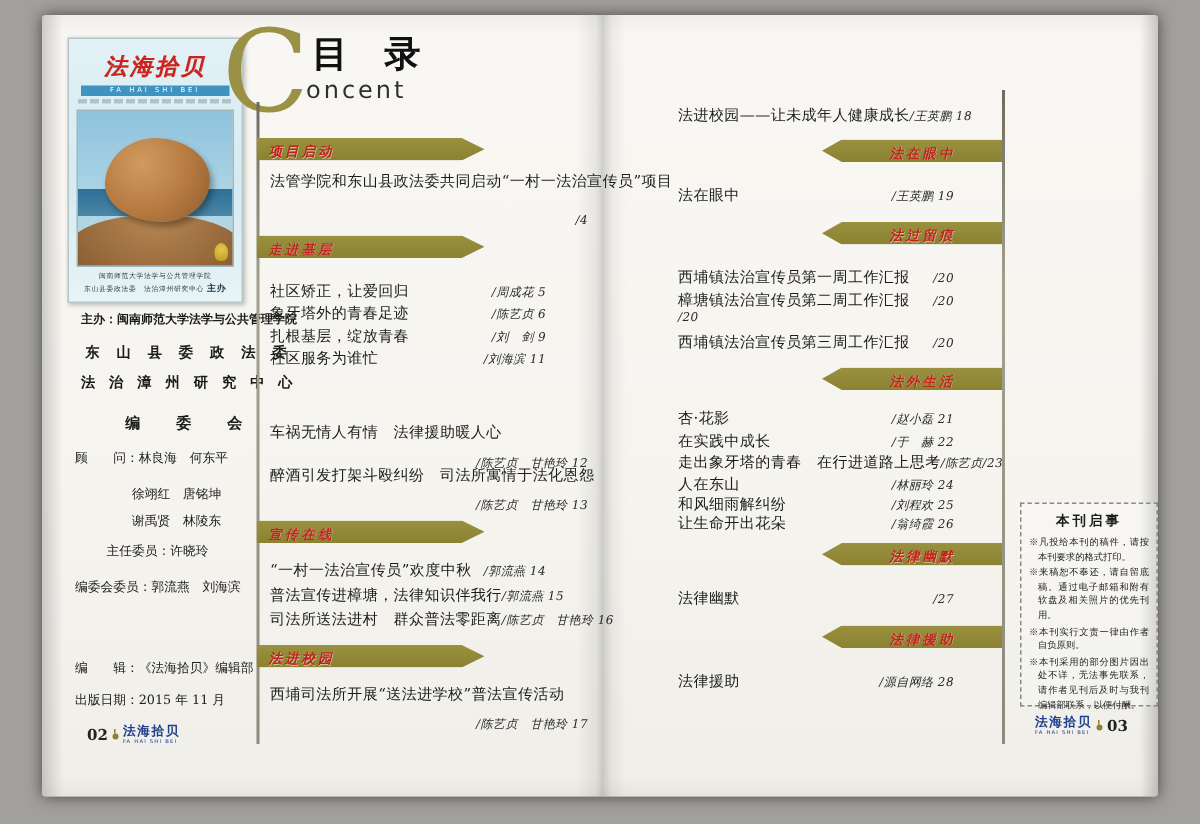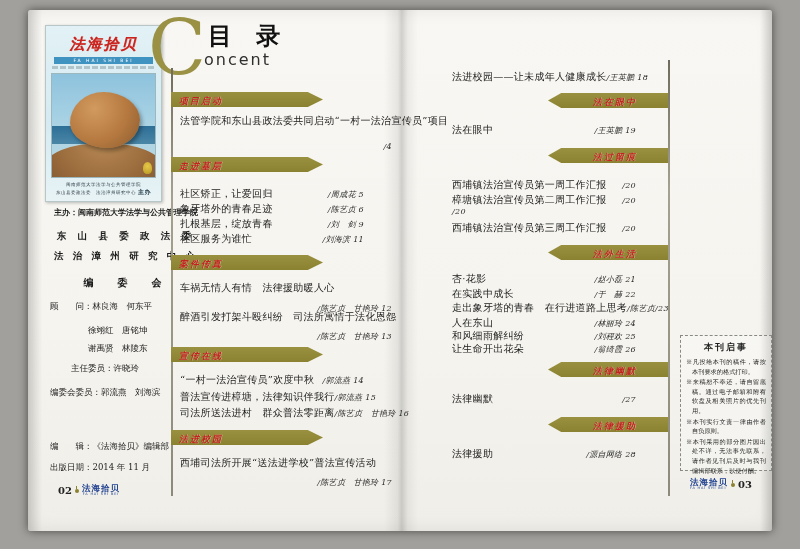--- a/index.html
+++ b/index.html
@@ -129,21 +129,21 @@
     position:absolute;left:652px;top:325px;width:92px;height:136px;
     border:1px dashed #8a8a84;background:rgba(255,255,255,.25);
     padding:5px 5px 0 5px;box-sizing:border-box;color:#1d1d1d;
   }
   .notice-title{font-size:9px;font-weight:bold;letter-spacing:2px;text-align:center;margin-bottom:3px;}
   .notice-item{font-size:6.2px;line-height:1.55;text-align:justify;
     padding-left:6px;text-indent:-6px;margin-bottom:1px;}
 
   
   .pfoot{position:absolute;display:flex;align-items:flex-end;gap:3px;}
-  .pf-left{left:30px;top:474px;text-align:center;}
+  .pf-left{left:30px;top:474px;}
   .pf-right{left:662px;top:468px;}
   .pno{font-size:10px;font-weight:bold;color:#222;}
   .pdot{width:4px;height:4px;border-radius:50%;background:#8a8230;margin-bottom:3px;position:relative;}
   .pdot::before{content:"";position:absolute;left:1px;top:-3px;width:1px;height:3px;background:#8a8230;}
   .pbrand-wrap{display:flex;flex-direction:column;line-height:1;}
   .pbrand{font-size:8.5px;font-weight:bold;color:#1e3f8f;letter-spacing:1px;}
   .ppin{font-size:3.5px;color:#1e3f8f;letter-spacing:.8px;font-family:"DejaVu Sans","Liberation Sans",sans-serif;}
 </style>
 </head>
 <body>
@@ -175,21 +175,21 @@
       <div class="mh mh-org1">主办：闽南师范大学法学与公共管理学院</div>
       <div class="mh mh-org2">东 山 县 委 政 法 委</div>
       <div class="mh mh-org3">法 治 漳 州 研 究 中 心</div>
       <div class="mh mh-comm">编　委　会</div>
       <div class="mh mh-line">顾　　问：林良海　何东平</div>
       <div class="mh mh-line mh-ind mh-adv2">徐翊红　唐铭坤</div>
       <div class="mh mh-line mh-ind mh-adv3">谢禹贤　林陵东</div>
       <div class="mh mh-line mh-dir">主任委员：许晓玲</div>
       <div class="mh mh-line mh-mem">编委会委员：郭流燕　刘海滨</div>
       <div class="mh mh-line mh-edit">编　　辑：《法海拾贝》编辑部</div>
-      <div class="mh mh-line mh-pub">出版日期：2014 年 11 月</div>
+      <div class="mh mh-line mh-pub">出版日期：2015 年 11 月</div>
     </div>
 
     <div class="bigC">C</div>
     <div class="tocCN">目 录</div>
     <div class="tocEN">oncent</div>
     <div class="pole pole-left"></div>
     <div class="pole pole-right"></div>
 
     <div class="banner bl" style="top:82px"><span class="btxt">项目启动</span></div>
     <div class="row midw" style="top:104px">
@@ -208,21 +208,20 @@
       </div>
     <div class="row mid" style="top:207px">
         <span class="it">扎根基层，绽放青春</span>
         <span class="au">/刘　剑 9</span>
       </div>
     <div class="row mid" style="top:222px">
         <span class="it">社区服务为谁忙</span>
         <span class="au">/刘海滨 11</span>
       </div>
 
-    <div class="banner bl" style="top:245px"><span class="btxt">案件传真</span></div>
     <div class="row midw" style="top:271px">
         <span class="it">车祸无情人有情　法律援助暖人心</span>
       </div>
     <div class="ar ar-mid" style="top:286px"><span class="au">/陈艺贞　甘艳玲 12</span></div>
     <div class="row midw" style="top:300px">
         <span class="it">醉酒引发打架斗殴纠纷　司法所寓情于法化恩怨</span>
       </div>
     <div class="ar ar-mid" style="top:314px"><span class="au">/陈艺贞　甘艳玲 13</span></div>
 
     <div class="banner bl" style="top:337px"><span class="btxt">宣传在线</span></div>

